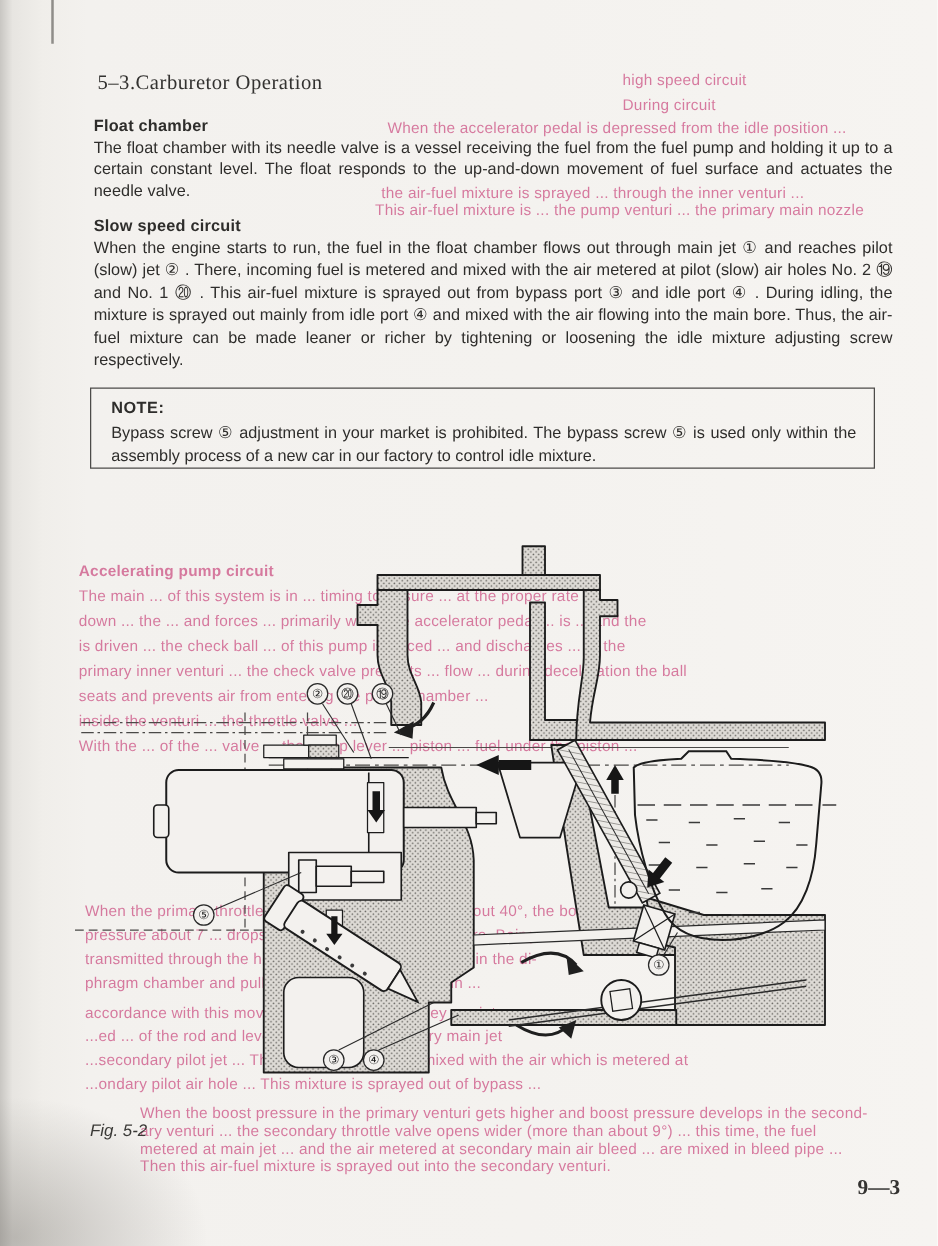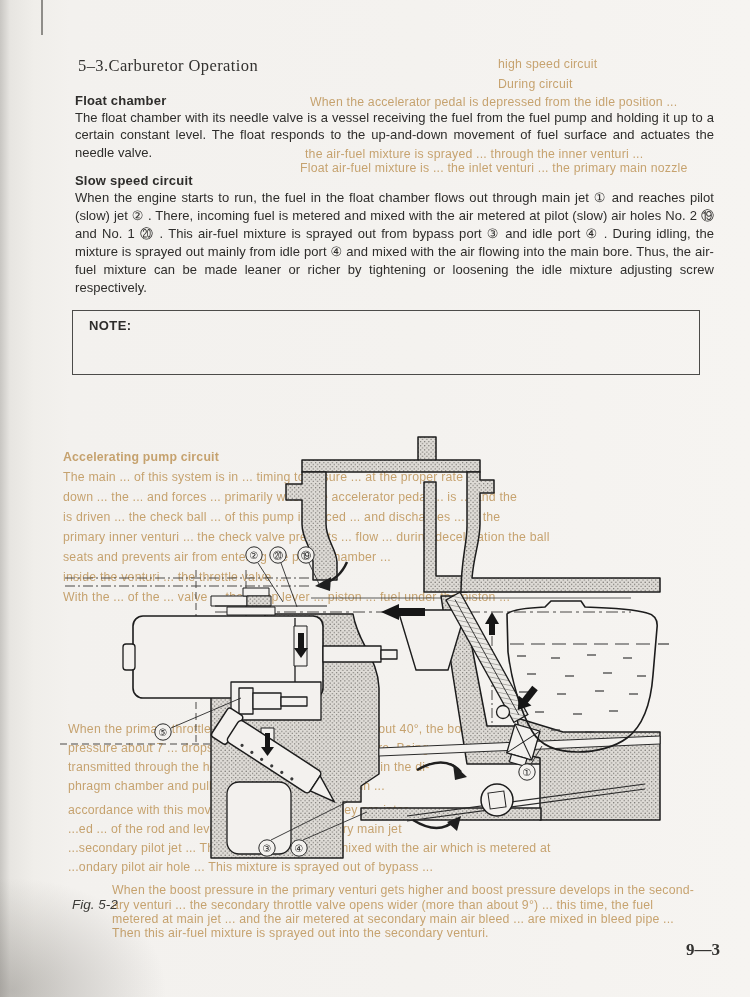--- a/index.html
+++ b/index.html
@@ -21,36 +21,36 @@
   .fc-h{left:75px;top:93px;}
   .fc-p{left:75px;top:109px;width:639px;}
   .ss-h{left:75px;top:173px;}
   .ss-p{left:75px;top:189px;width:639px;line-height:18.1px;}
   .notebox{left:72px;top:310px;width:626px;height:63px;border:1.3px solid #4c4b49;}
   .note-h{left:16px;top:7px;position:absolute;font-size:13px;font-weight:bold;letter-spacing:.4px;}
   .note-p{left:16px;top:26px;position:absolute;width:596px;font-size:13px;line-height:18.5px;text-align:justify;}
   .figcap{left:72px;top:897px;font-size:13.5px;font-style:italic;color:#3a3936;}
   .pagenum{left:686px;top:940px;font-family:"Liberation Serif",serif;font-size:17px;font-weight:bold;color:#343331;}
   
-  .ghost{position:absolute;font-size:12.3px;color:#a16207;opacity:.55;filter:blur(.4px);white-space:nowrap;z-index:0;letter-spacing:.2px;}
+  .ghost{position:absolute;font-size:12.3px;color:#be185d;opacity:.55;filter:blur(.4px);white-space:nowrap;z-index:0;letter-spacing:.2px;}
   .ghost.b{font-weight:bold;} .layer2{z-index:2;position:absolute;}
   svg{position:absolute;left:55px;top:430px;z-index:1;}
   svg text{font-family:"DejaVu Sans",sans-serif;}
 </style>
 </head>
 <body>
 
 <div class="scanline"></div>
 
 <div>
   <div class="ghost" style="left:498px;top:57px;">high speed circuit</div>
   <div class="ghost" style="left:498px;top:77px;">During circuit</div>
   <div class="ghost" style="left:310px;top:95px;">When the accelerator pedal is depressed from the idle position ...</div>
   <div class="ghost" style="left:305px;top:147px;">the air-fuel mixture is sprayed ... through the inner venturi ...</div>
-  <div class="ghost" style="left:300px;top:161px;">Float air-fuel mixture is ... the inlet venturi ... the primary main nozzle</div>
+  <div class="ghost" style="left:300px;top:161px;">This air-fuel mixture is ... the pump venturi ... the primary main nozzle</div>
   <div class="ghost b" style="left:63px;top:450px;">Accelerating pump circuit</div>
   <div class="ghost" style="left:63px;top:470px;">The main ... of this system is in ... timing to ensure ... at the proper rate ...</div>
   <div class="ghost" style="left:63px;top:490px;">down ... the ... and forces ... primarily when the accelerator pedal ... is ... and the</div>
   <div class="ghost" style="left:63px;top:510px;">is driven ... the check ball ... of this pump is forced ... and discharges ... at the</div>
   <div class="ghost" style="left:63px;top:530px;">primary inner venturi ... the check valve prevents ... flow ... during deceleration the ball</div>
   <div class="ghost" style="left:63px;top:550px;">seats and prevents air from entering the pump chamber ...</div>
   <div class="ghost" style="left:63px;top:570px;">inside the venturi ... the throttle valve ...</div>
   <div class="ghost" style="left:63px;top:590px;">With the ... of the ... valve ... the pump lever ... piston ... fuel under the piston ...</div>
   <div class="ghost" style="left:68px;top:722px;">When the primary throttle valve ... in the speed ... at about 40°, the boost</div>
   <div class="ghost" style="left:68px;top:741px;">pressure about 7 ... drops of the pr... secondary pressure. Being</div>
@@ -71,20 +71,21 @@
 </div>
 
 <div class="abs h2 fc-h layer2">Float chamber</div>
 <div class="abs para fc-p layer2">The float chamber with its needle valve is a vessel receiving the fuel from the fuel pump and holding it up to a certain constant level. The float responds to the up-and-down movement of fuel surface and actuates the needle valve.</div>
 
 <div class="abs h2 ss-h layer2">Slow speed circuit</div>
 <div class="abs para ss-p layer2">When the engine starts to run, the fuel in the float chamber flows out through main jet ① and reaches pilot (slow) jet ② . There, incoming fuel is metered and mixed with the air metered at pilot (slow) air holes No. 2 ⑲ and No. 1 ⑳ . This air-fuel mixture is sprayed out from bypass port ③ and idle port ④ . During idling, the mixture is sprayed out mainly from idle port ④ and mixed with the air flowing into the main bore. Thus, the air-fuel mixture can be made leaner or richer by tightening or loosening the idle mixture adjusting screw respectively.</div>
 
 <div class="abs notebox layer2">
   <div class="note-h">NOTE:</div>
+  <div class="note-p">Bypass screw ⑤ adjustment in your market is prohibited. The bypass screw ⑤ is used only within the assembly process of a new car in our factory to control idle mixture.</div>
 </div>
 
 <svg width="620" height="440" viewBox="-60 0 620 440">
   <defs>
     <pattern id="stp" width="4.2" height="4.2" patternUnits="userSpaceOnUse">
       <rect width="4.2" height="4.2" fill="#dedbd6"></rect>
       <circle cx="1" cy="1" r="0.65" fill="#64625e"></circle>
       <circle cx="3.1" cy="3.1" r="0.65" fill="#64625e"></circle>
     </pattern>
     <pattern id="htc" width="4.5" height="4.5" patternUnits="userSpaceOnUse" patternTransform="rotate(40)">

